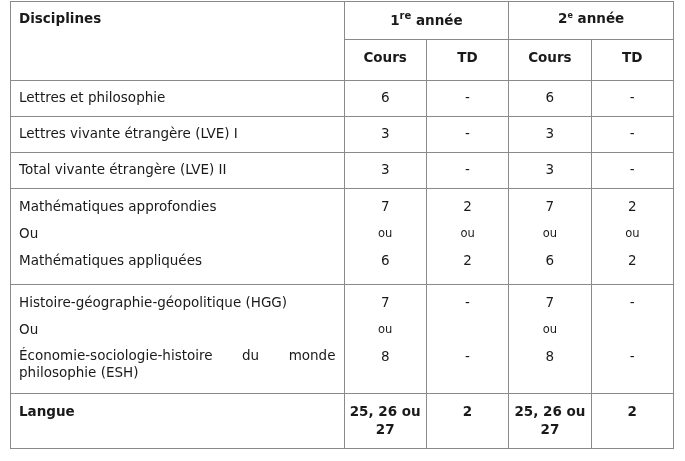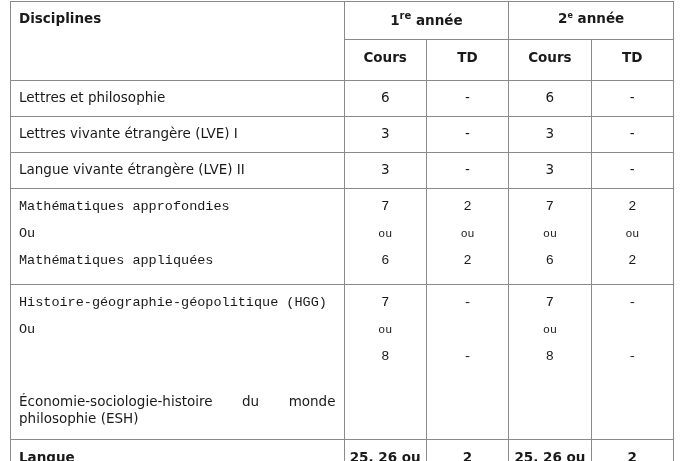--- a/index.html
+++ b/index.html
@@ -14,23 +14,23 @@
     border: 1.5px solid #8a8a8a; padding: 0; vertical-align: top;
   }
   .c-dis { width: 332px; text-align: left; padding-left: 8px !important; padding-right: 8px !important; }
   .c-num { width: 82px; text-align: center; }
   th { font-weight: bold; }
   .hdr-dis { height: 70px; padding-top: 8px !important; }
   .hdr-year { height: 26px; padding-top: 8px !important; }
   .hdr-sub { height: 28px; padding-top: 9px !important; font-weight: bold; }
   .row1 td { height: 27px; padding-top: 8px !important; }
   .multi td { padding-top: 8px !important; padding-bottom: 6px !important; }
-  .multi .line { height: 27px; line-height: 19px; font-family: Liberation Mono, monospace; }
+  .multi .line { height: 27px; line-height: 19px; }
   .multi .ou { font-size: 11.5px; }
-  .multi .esh { line-height: 17px; margin-top: 46px; }
+  .multi .esh { line-height: 17px; }
   .esh-first { display: flex; justify-content: space-between; }
   .total td { height: 46px; padding-top: 8px !important; font-weight: bold; line-height: 18px; }
 </style>
 </head>
 <body>
 
 <table class="grid">
   <colgroup>
     <col class="c-dis">
       <col class="c-num">
@@ -59,21 +59,21 @@
     <td class="c-num">-</td>
   </tr>
   <tr class="row1">
     <td class="c-dis">Lettres vivante étrangère (LVE) I</td>
     <td class="c-num">3</td>
     <td class="c-num">-</td>
     <td class="c-num">3</td>
     <td class="c-num">-</td>
   </tr>
   <tr class="row1">
-    <td class="c-dis">Langue vivante étrangère (LVE) II</td>
+    <td class="c-dis">Total vivante étrangère (LVE) II</td>
     <td class="c-num">3</td>
     <td class="c-num">-</td>
     <td class="c-num">3</td>
     <td class="c-num">-</td>
   </tr>
 
   <tr class="multi">
     <td class="c-dis">
       <div class="line">Mathématiques approfondies</div>
       <div class="line">Ou</div>

